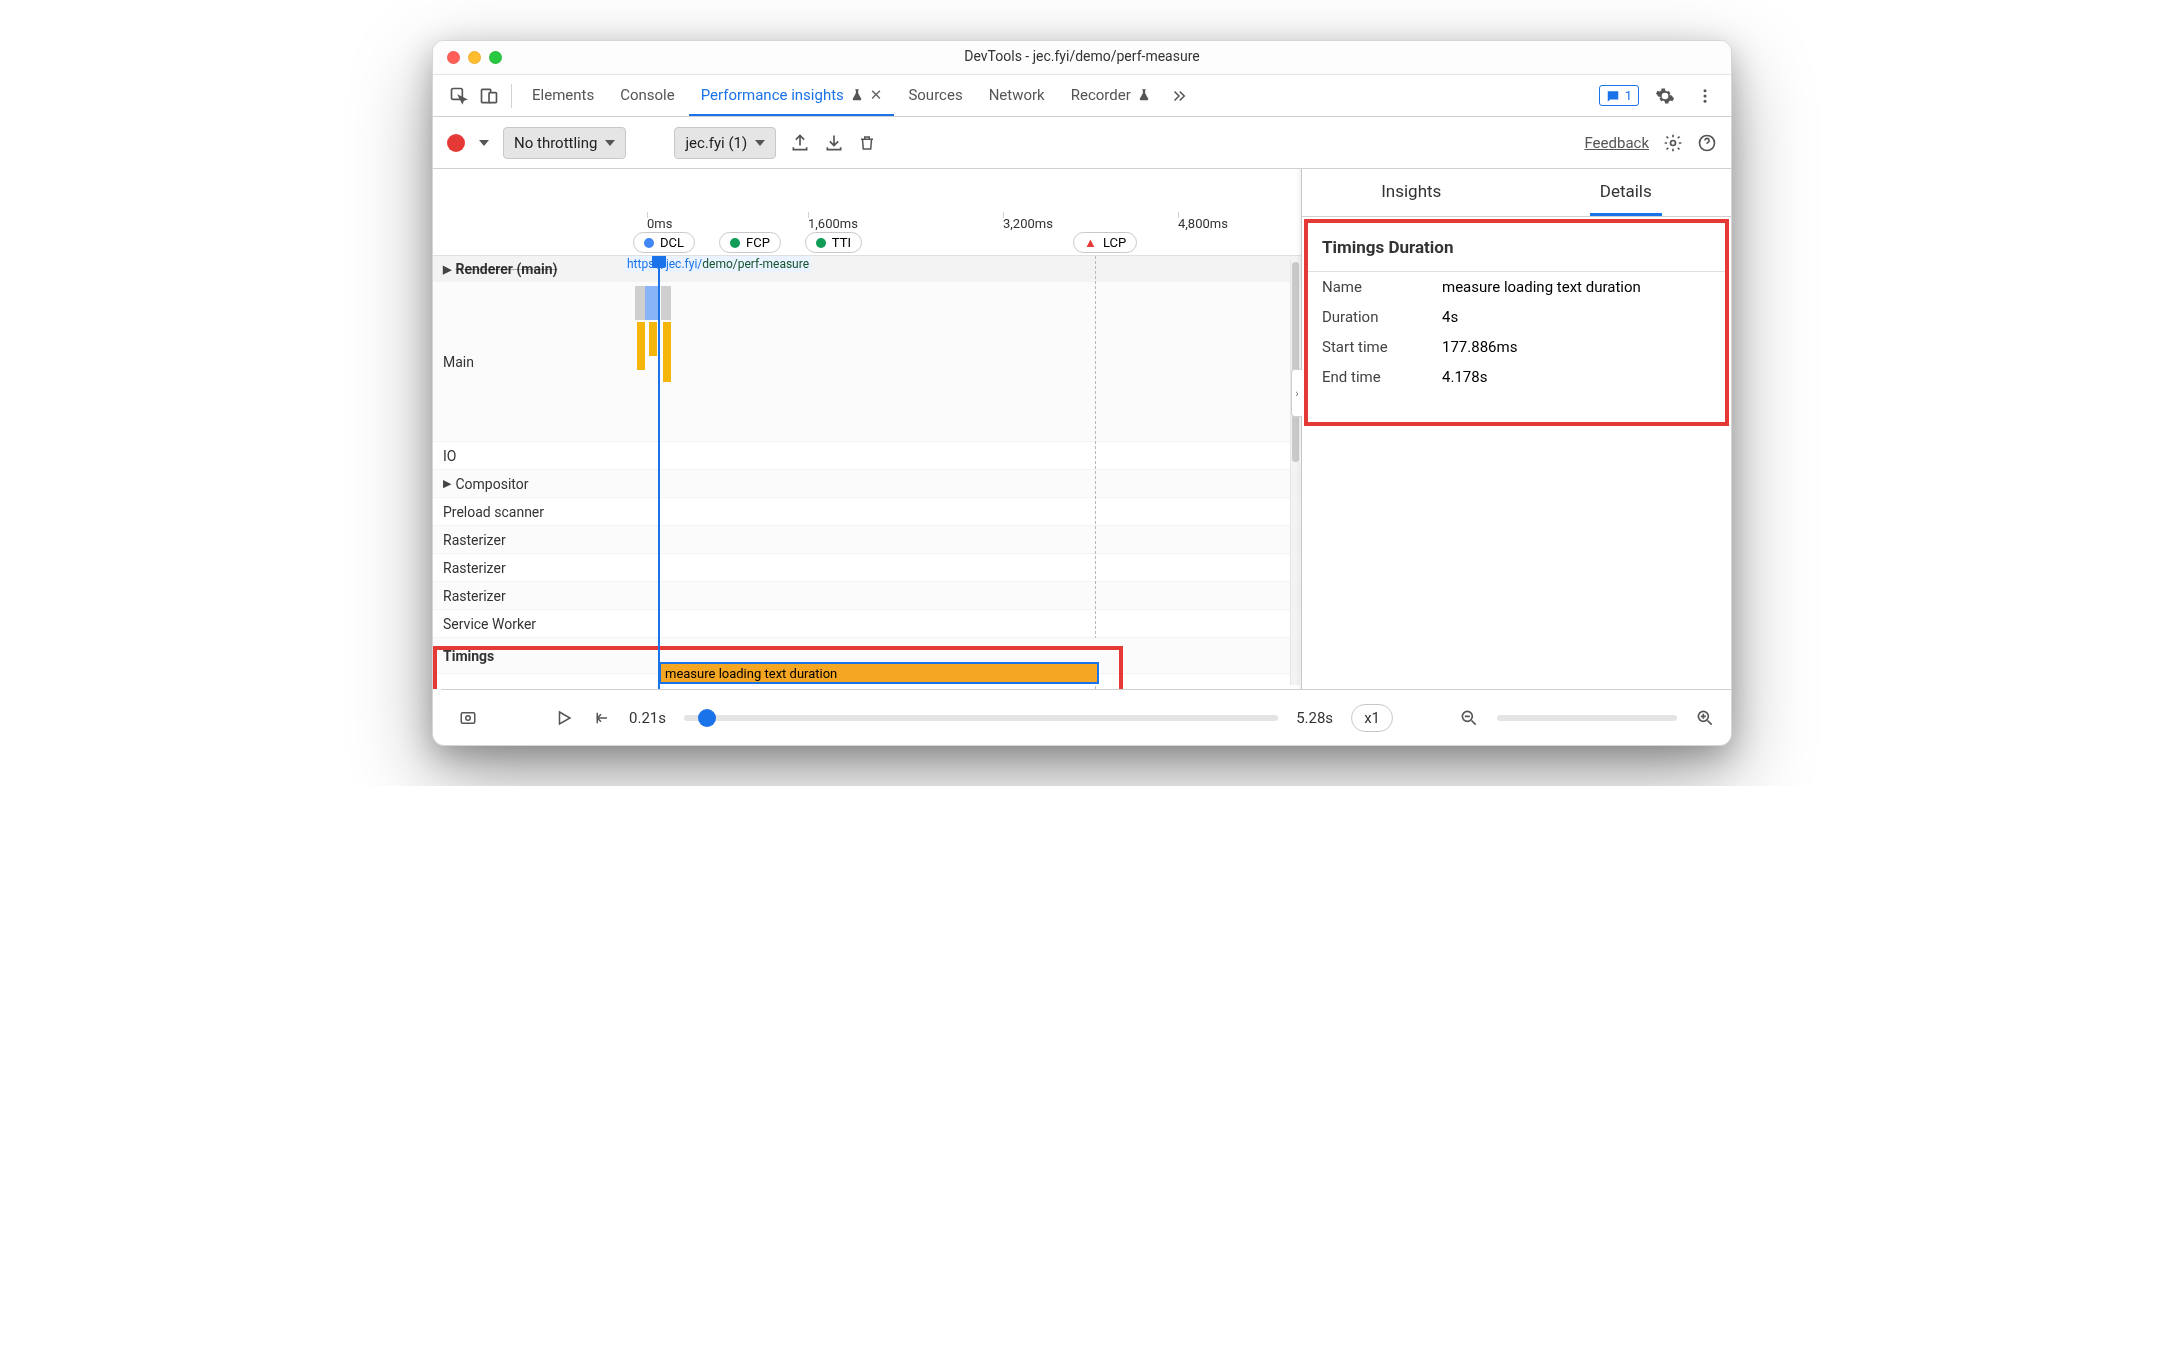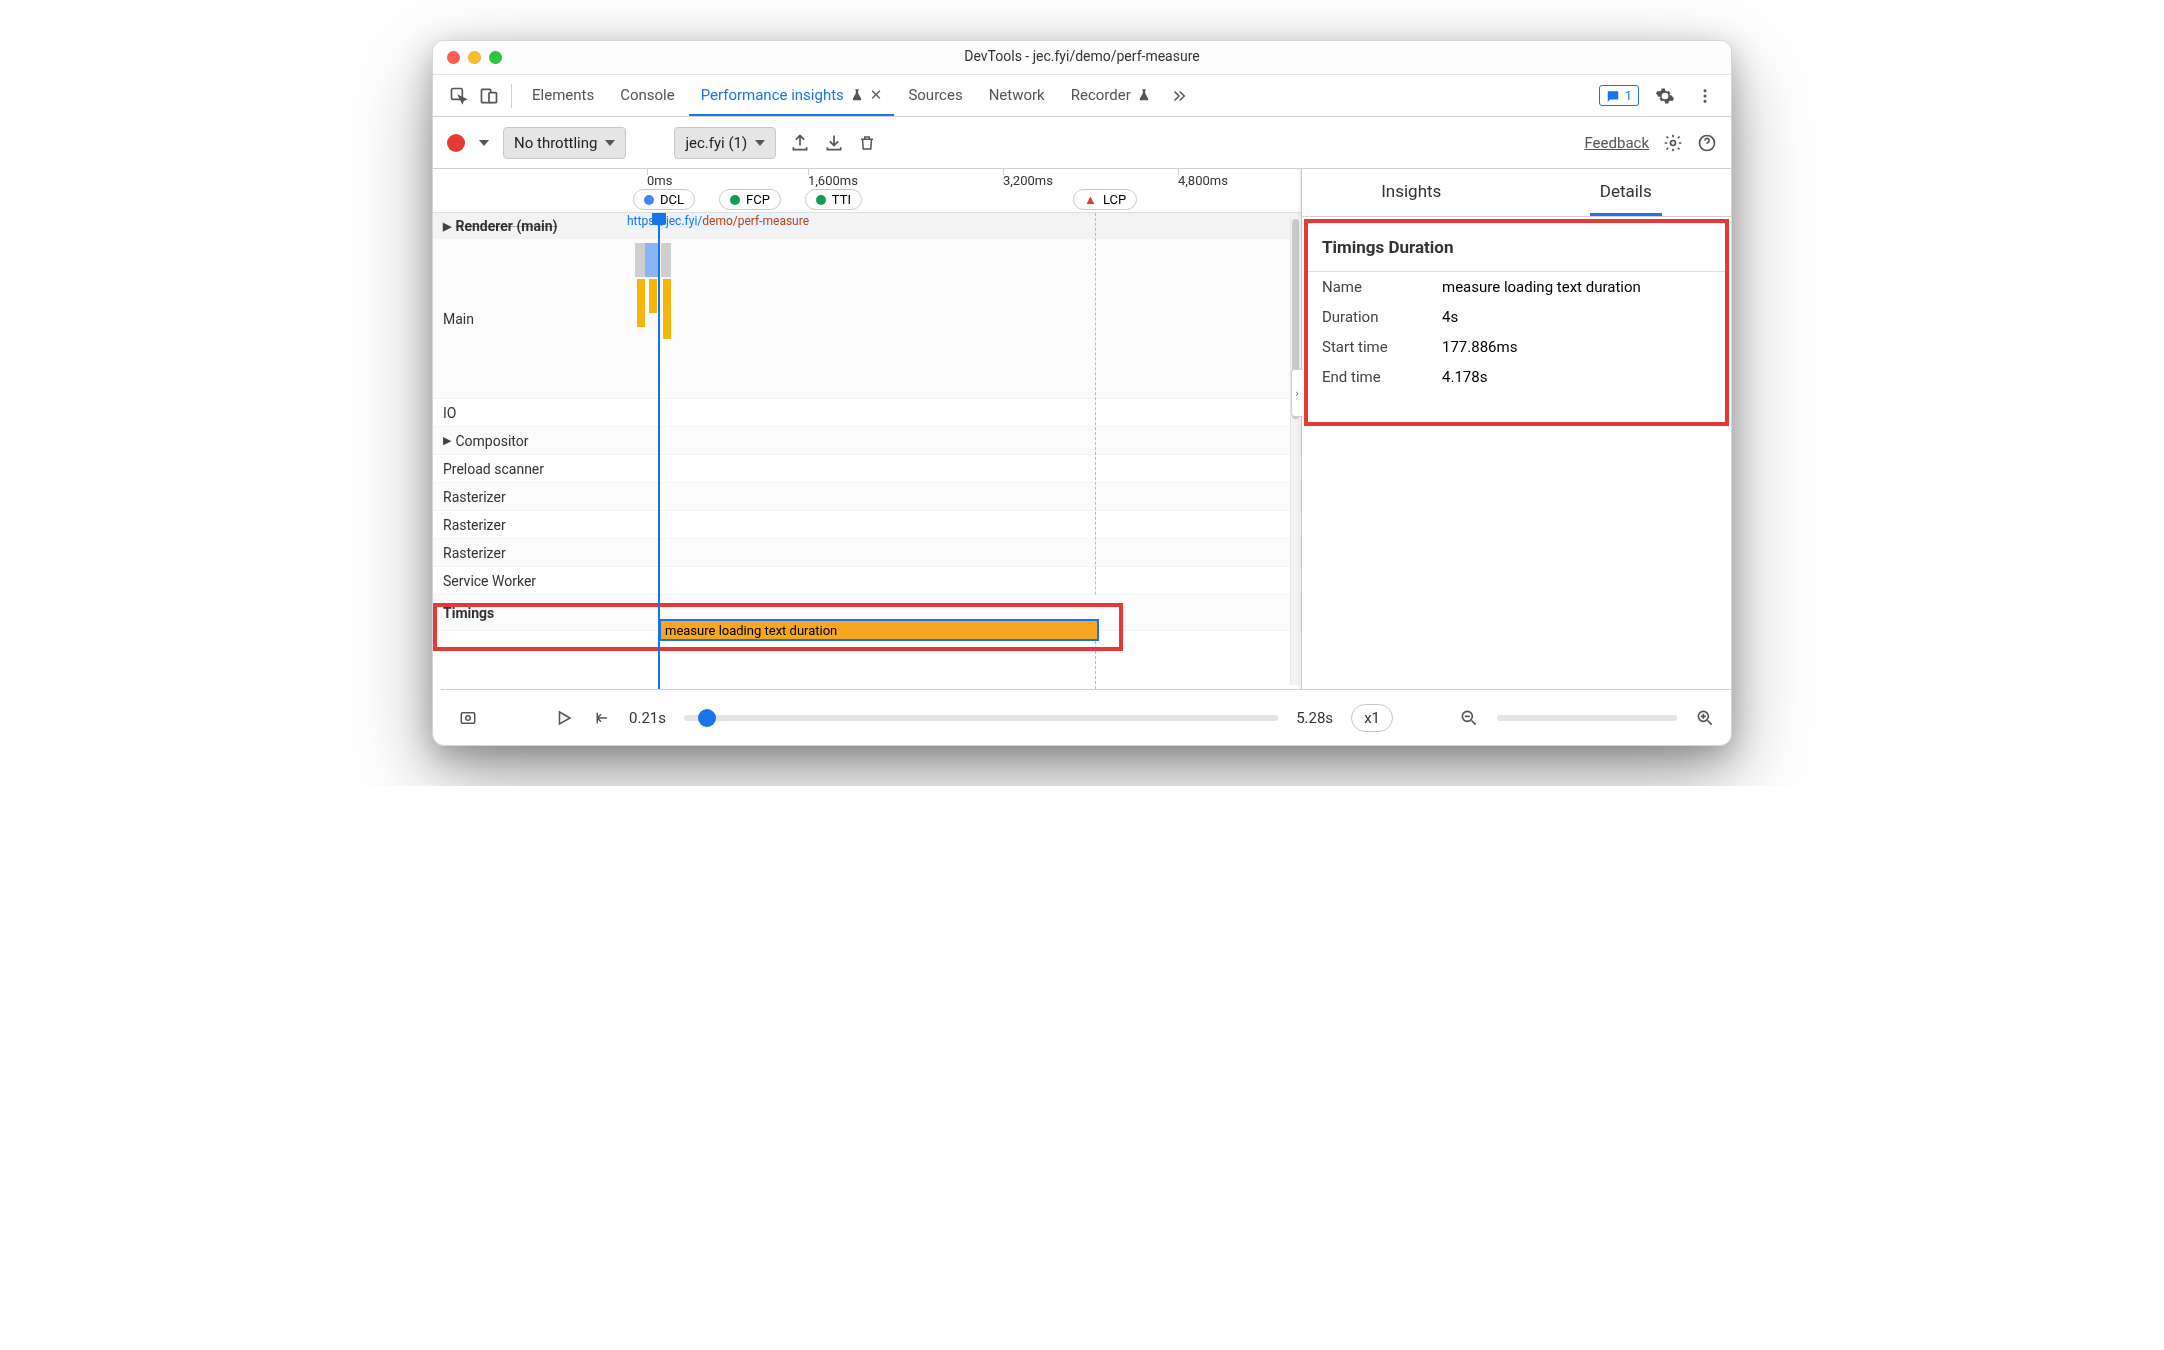--- a/index.html
+++ b/index.html
@@ -50,21 +50,21 @@
   .record { width:18px; height:18px; border-radius:50%; background:#e53935;}
   .caret-down{ width:0;height:0;border-left:5px solid transparent;border-right:5px solid transparent;border-top:6px solid #555;}
   .select {
     border:1px solid #c8c8c8; border-radius:4px; padding:6px 10px; font-size:15px; color:#222;
     display:flex; align-items:center; gap:8px; cursor:pointer; background:#e5e5e5;
   }
   .tb-icon { color:#555; cursor:pointer; display:flex; align-items:center; }
   .feedback { margin-left:auto; text-decoration:underline; color:#555; font-size:15px; cursor:pointer; }
   .content { display:flex; height:520px; }
   .left { flex:1; display:flex; flex-direction:column; position:relative; }
-  .ruler { border-bottom:1px solid #e0e0e0; display:flex; position:relative; height:44px; }
+  .ruler { border-bottom:1px solid #e0e0e0; display:flex; position:relative; height:44px;margin-top:43px; }
   .ruler .labelcol { width:200px; }
   .ruler .ticks { flex:1; position:relative; font-size:13px; color:#333; }
   .ruler .tick { position:absolute; top:4px; }
   .ruler .tick::before{ content:""; position:absolute; left:0; top:-4px; width:1px; height:6px; background:#d0d0d0;}
   .markers { position:absolute; bottom:2px; left:200px; display:flex; gap:24px; align-items:flex-start;}
   .pill { border:1px solid #c8c8c8; border-radius:14px; padding:2px 10px; font-size:13px; display:flex; align-items:center; gap:6px; background:#fff;}
   .pdot{width:10px;height:10px;border-radius:50%}
   .pill-lcp { position:absolute; bottom:2px; }
   .tri{ color:#e53935; }
   .tracks { flex:1; overflow:hidden; position:relative; }
@@ -77,21 +77,21 @@
   .bar { position:absolute; background:#f5b50a; top:6px; height:12px;}
   .barg { position:absolute; background:#cfcfcf; }
   .barb { position:absolute; background:#8ab4f8; }
   .playhead { position:absolute; top:0; bottom:0; width:2px; background:#1a73e8; left:225px; z-index:5;}
   .ph-handle { position:absolute; top:-2px; left:-6px; width:14px; height:14px; background:#1a73e8; border-radius:2px;}
   .vguide { position:absolute; top:0; bottom:0; border-left:1px dashed #b9b9b9; }
   .timings-row { min-height:36px; align-items:center;}
   .timings-bar { position:absolute; left:26px; width:440px; top:6px; height:22px; background:#f5a623; border:2px solid #1a73e8; color:#000; font-size:13px; padding:2px 4px; white-space:nowrap; overflow:hidden;}
   .timings-redbox { position:absolute; left:-200px; width:690px; top:-10px; height:48px; border:4px solid #e53935; pointer-events:none;}
   .urlthin { position:absolute; top:0; font-size:12px; color:#1a73e8; background:#eaf3ff; padding:1px 2px; left:0; }
-  .urlthin .muted{ color:#c2410c;}
+  .urlthin .muted{ color:#14532d;}
   .side { width:430px; border-left:1px solid #d0d0d0; display:flex; flex-direction:column; position:relative;}
   .sidetabs { display:flex; justify-content:space-around; border-bottom:1px solid #d0d0d0; }
   .sidetab { padding:12px 10px; font-size:17px; color:#333; cursor:pointer; border-bottom:3px solid transparent;}
   .sidetab.active { border-bottom:3px solid #1a73e8; }
   .details-box { border:4px solid #e53935; margin:2px; padding-bottom:30px;}
   .dh { font-weight:700; font-size:17px; padding:14px 14px; border-bottom:1px solid #e0e0e0; color:#333;}
   .kv { display:flex; padding:6px 14px; font-size:15px; }
   .kv .k{ width:120px; color:#444;}
   .side-handle { position:absolute; left:-11px; top:200px; width:11px; height:48px; border:1px solid #d0d0d0; border-right:none; border-radius:4px 0 0 4px; background:#fff; display:flex; align-items:center; justify-content:center; font-size:10px; color:#666; cursor:pointer;}
   .side .scrollhint{ position:absolute; left:-6px; top:0; bottom:0; width:6px; background:linear-gradient(to right, transparent, rgba(0,0,0,.06));}

